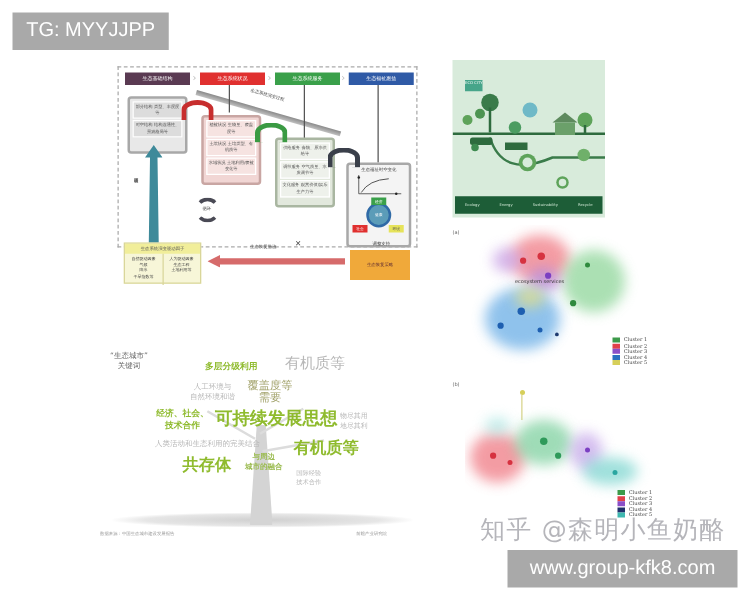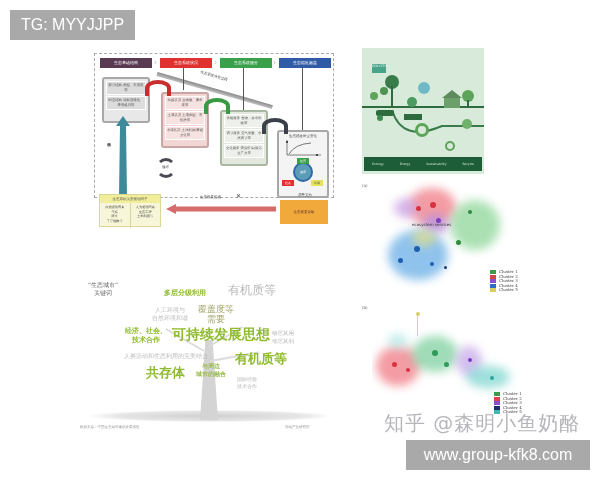--- a/index.html
+++ b/index.html
@@ -362,21 +362,21 @@
   </div>
   <div class="w w-olive-md" style="left:118px;top:54px;">
     <div>覆盖度等</div>
     <div>需要</div>
   </div>
 
   <div class="w w-sm" style="left:45px;top:77px;text-align:center;line-height:1.3;">
     <div>经济、社会、</div>
     <div>技术合作</div>
   </div>
-  <div class="w w-lg" style="left:92px;top:78px;font-size:14px;font-family:Liberation Mono, monospace;">可持续发展思想</div>
+  <div class="w w-lg" style="left:92px;top:78px;font-size:14px;">可持续发展思想</div>
   <div class="w w-gray-sm" style="left:192px;top:80px;font-size:5.5px;line-height:1.4;">
     <div>物尽其用</div>
     <div>地尽其利</div>
   </div>
 
   <div class="w w-gray-sm" style="left:44px;top:103px;font-size:6px;">人类活动和生态利用的完美结合</div>
   <div class="w w-md" style="left:155px;top:102px;font-size:13px;">有机质等</div>
   <div class="w w-md" style="left:66px;top:116px;font-size:13px;">共存体</div>
   <div class="w w-sm" style="left:116px;top:112px;font-size:6px;text-align:center;line-height:1.3;color:#9cbc52;">
     <div>与周边</div>

